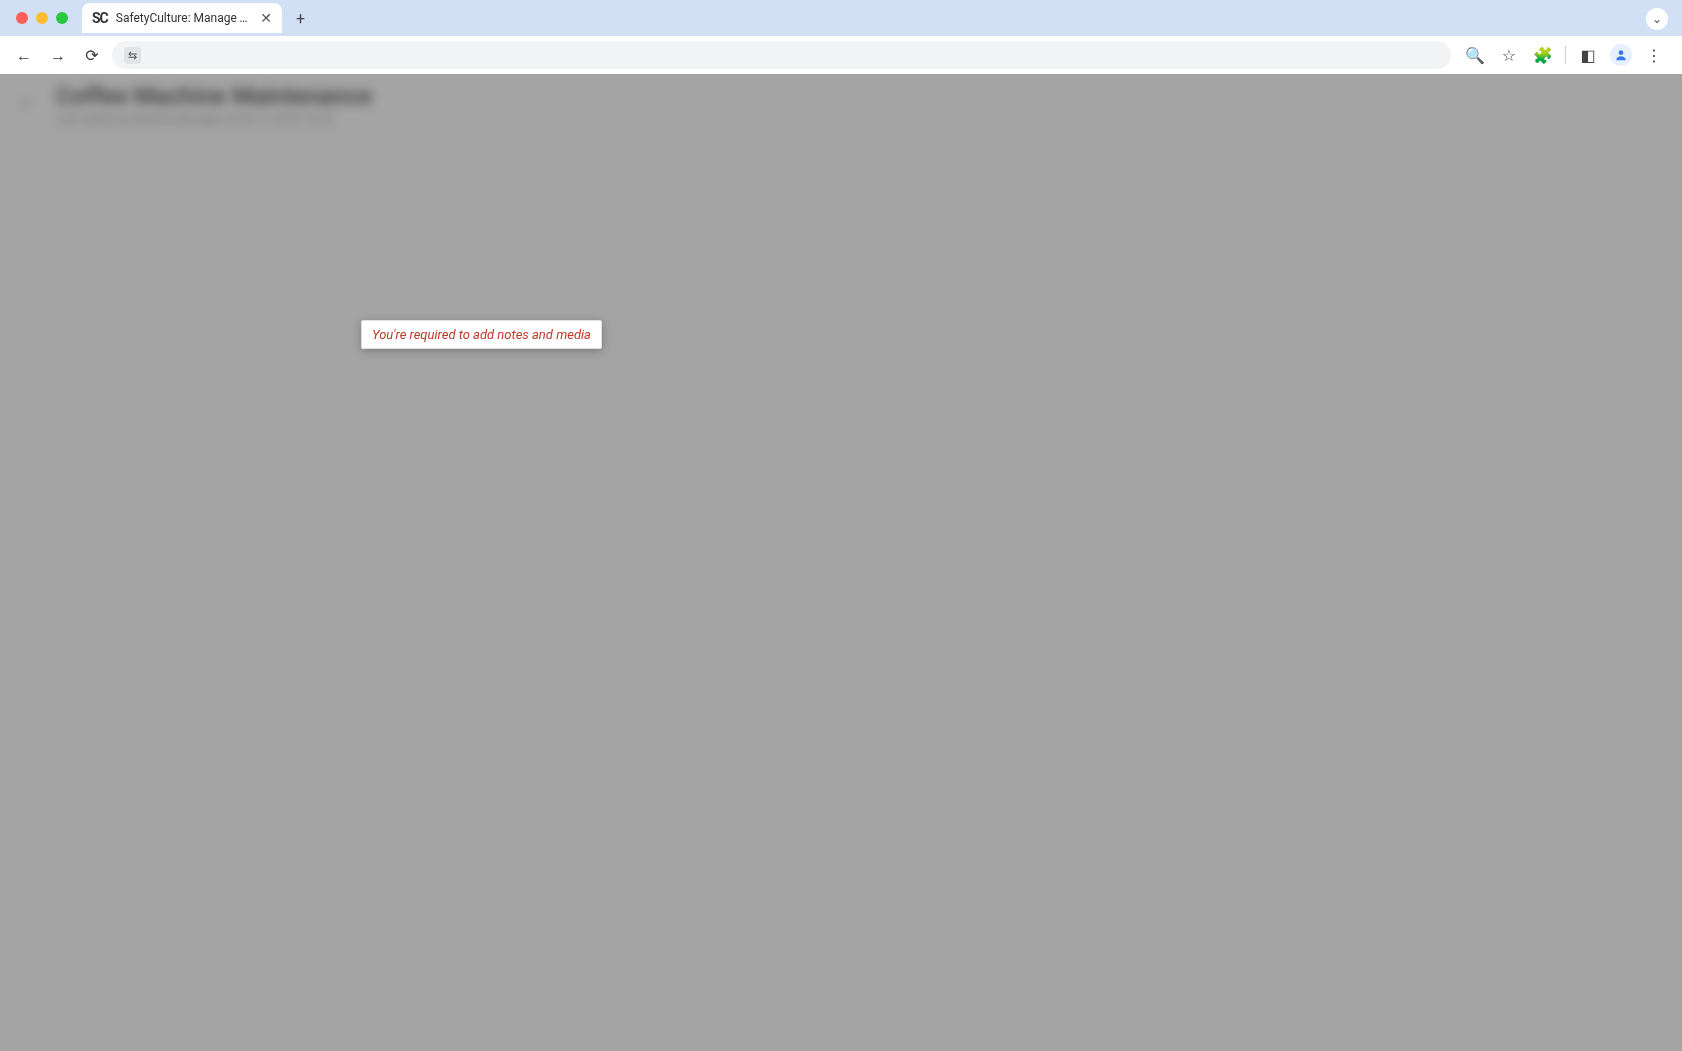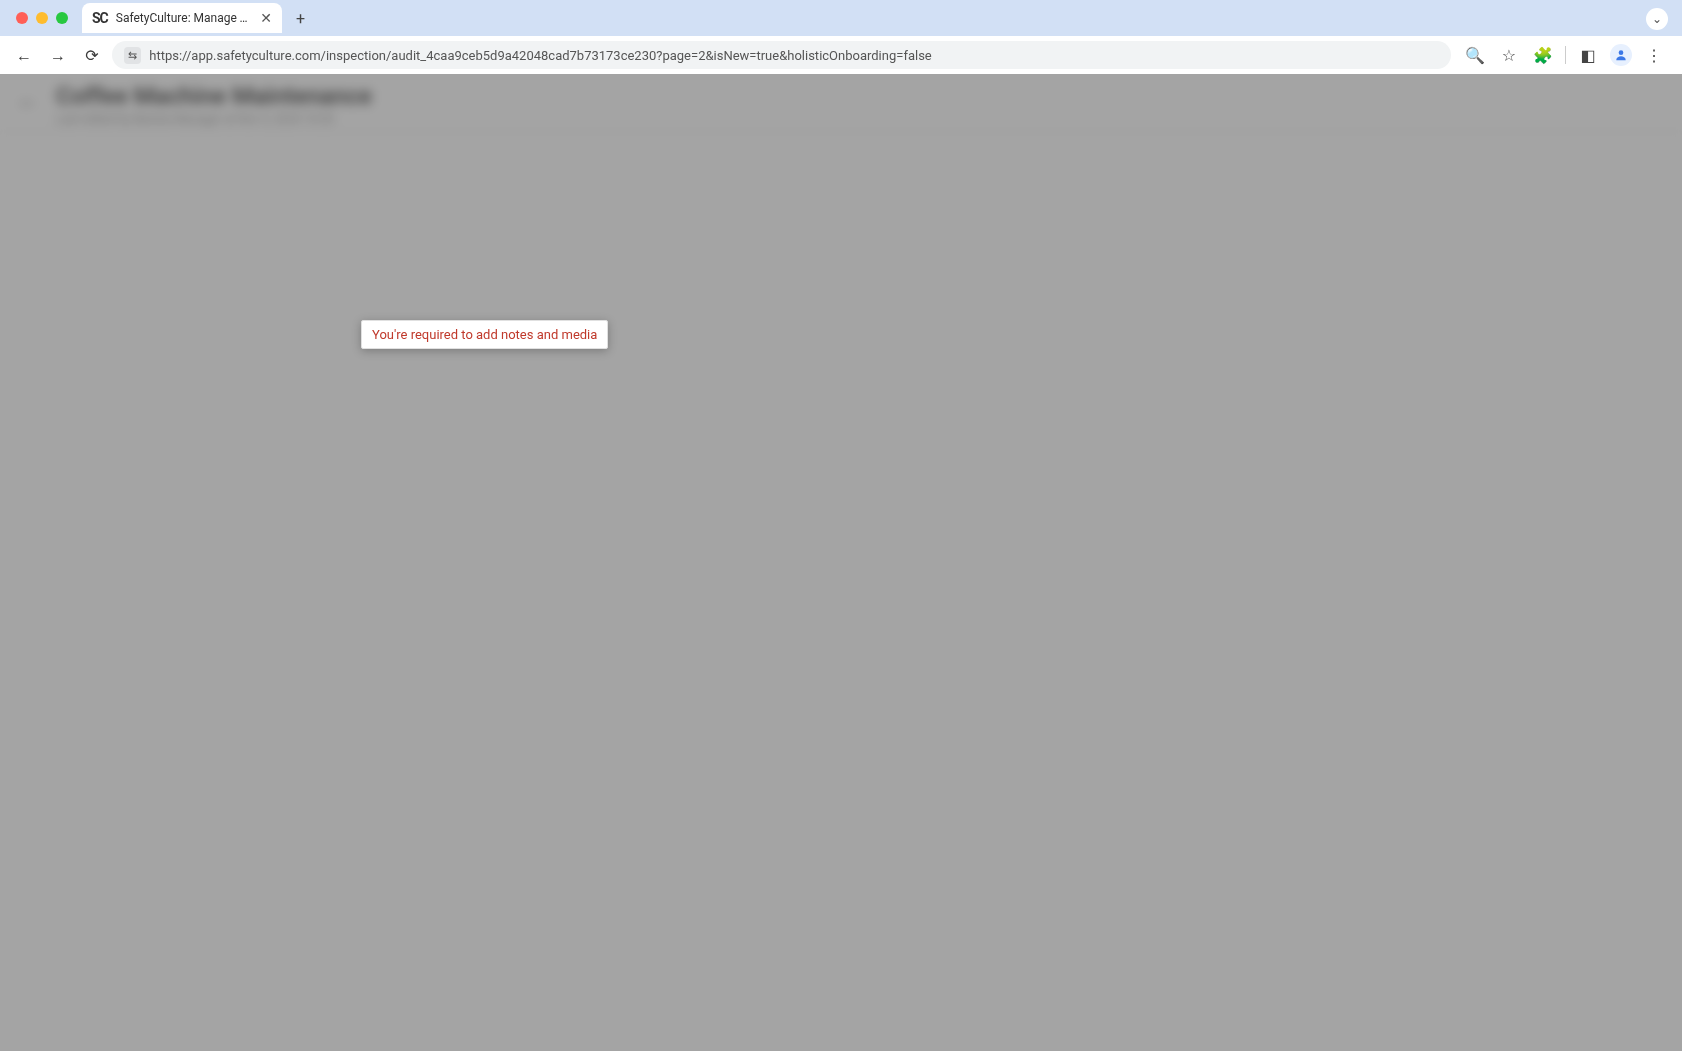--- a/index.html
+++ b/index.html
@@ -172,21 +172,20 @@
     </div>
     <div class="new-tab">+</div>
     <div class="chevron-tabs">⌄</div>
   </div>
   <div class="toolbar">
     <div class="nav-icon">←</div>
     <div class="nav-icon">→</div>
     <div class="nav-icon">⟳</div>
     <div class="address-bar">
       <span class="site-toggle">⇆</span>
-      <span>https://app.safetyculture.com/inspection/audit_4caa9ceb5d9a42048cad7b73173ce230?page=2&amp;isNew=true&amp;holisticOnboarding=false</span>
     </div>
     <div class="toolbar-right">
       <div class="tb-icon">🔍</div>
       <div class="tb-icon">☆</div>
       <div class="tb-icon">🧩</div>
       <div class="vdiv"></div>
       <div class="tb-icon">◧</div>
       <div class="avatar-circle">
         <svg width="14" height="14" viewBox="0 0 24 24" fill="#3b78e7">
             <circle cx="12" cy="8" r="4"></circle>
@@ -227,17 +226,17 @@
         
         
 
       </div>
     </div>
 
   </div>
 
   <div class="dim-overlay"></div>
 
-  <div class="highlight-box" style="left:361px; top:246px;">
+  <div class="highlight-box" style="left:361px; top:246px;font-style:italic;">
     <span>You're required to add notes and media</span>
   </div>
 
 </div>
 
 </body></html>

